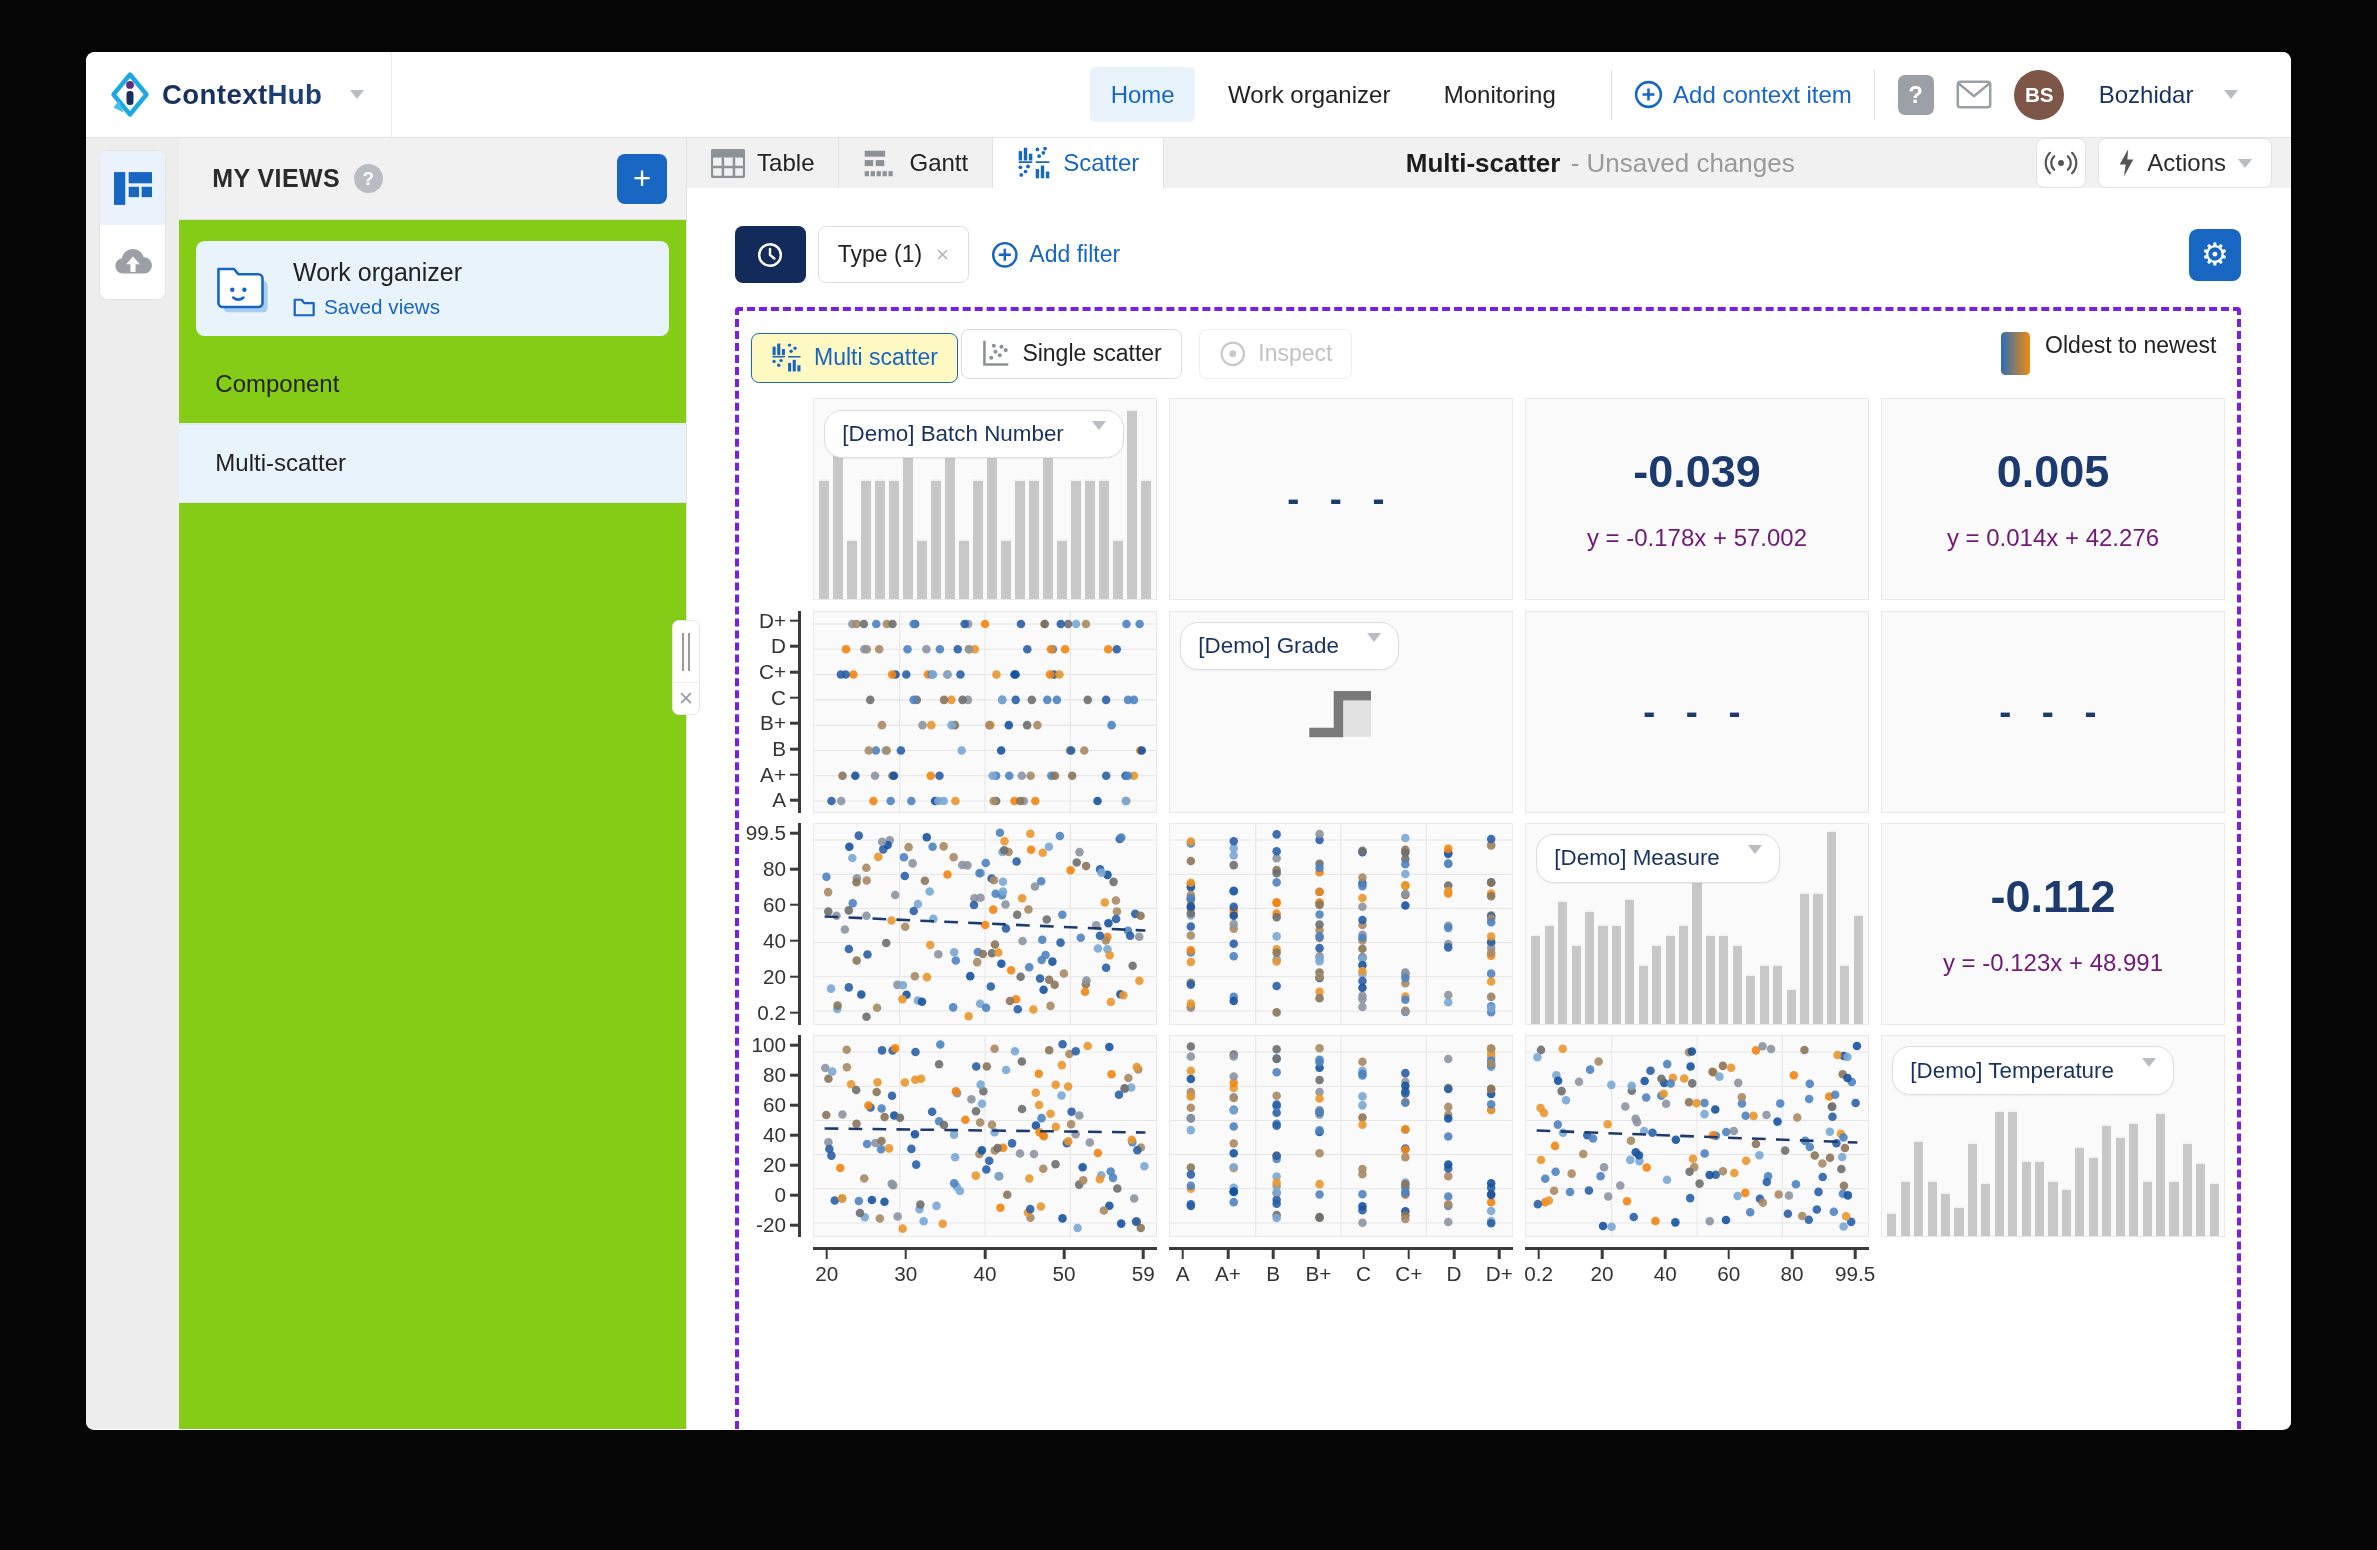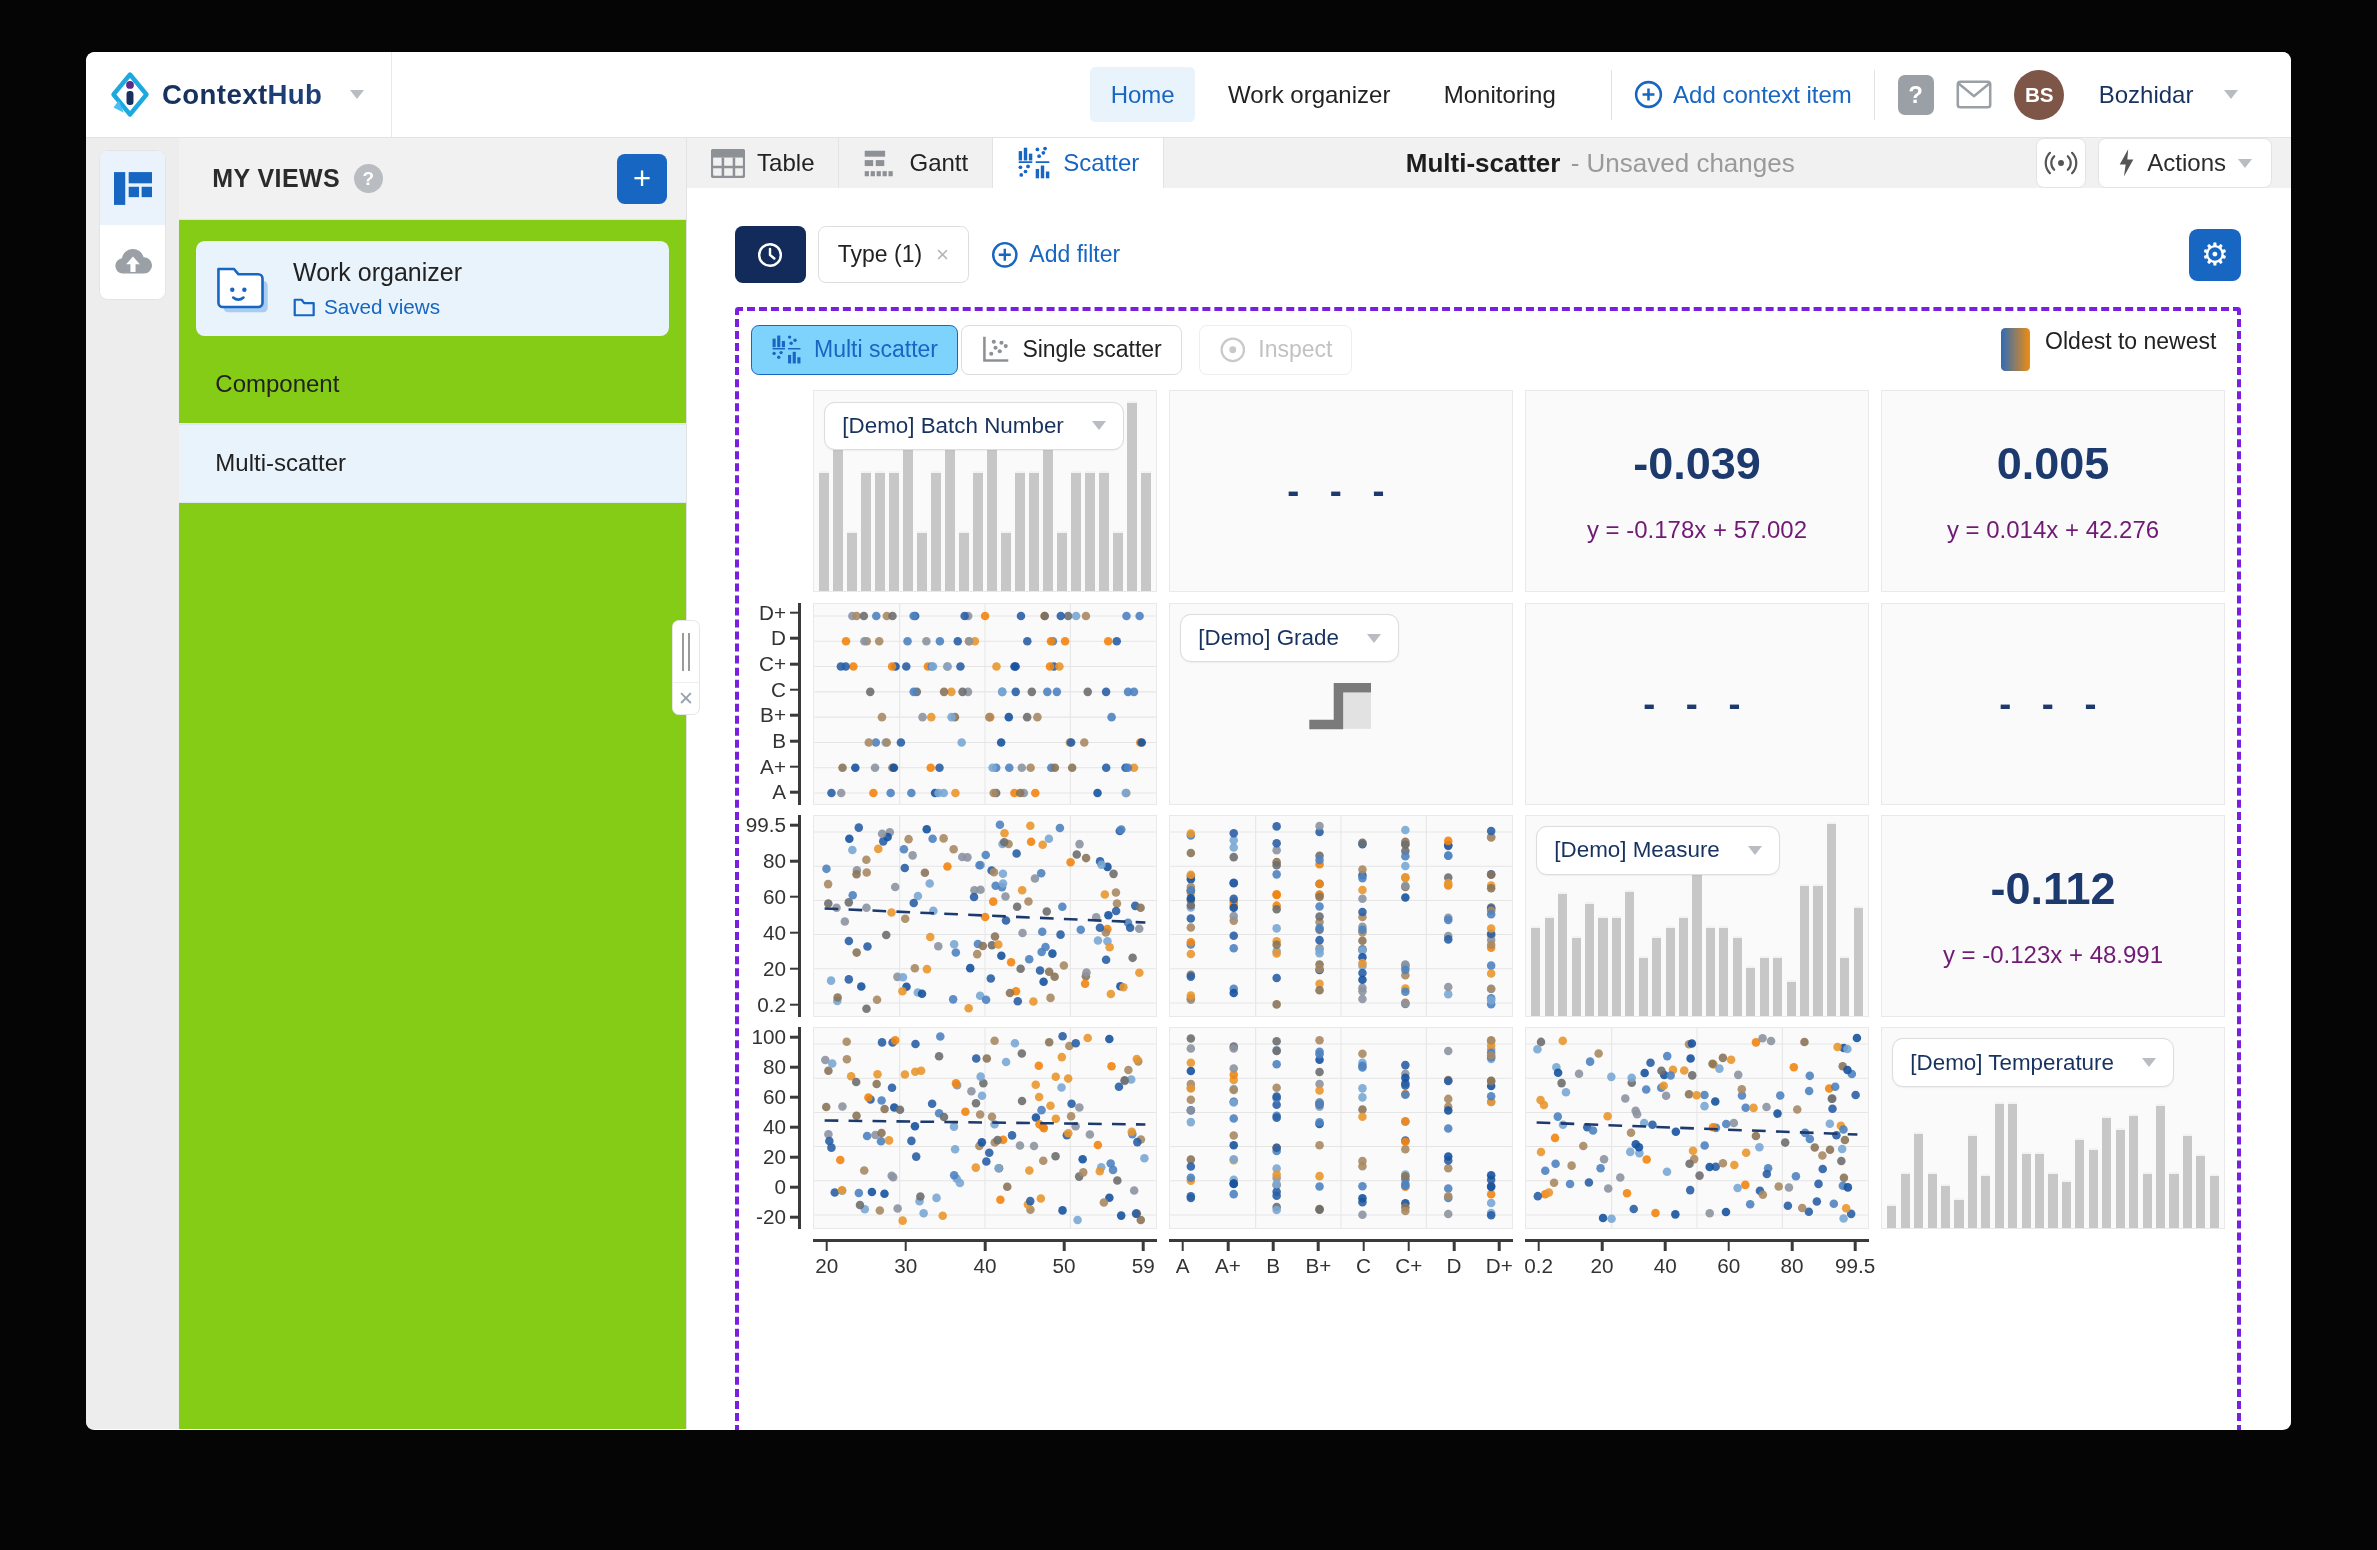--- a/index.html
+++ b/index.html
@@ -62,34 +62,34 @@
   .event-pill { background:#132b5a; color:#fff; border-radius:7.8px; height:57px; display:flex; align-items:center; gap:13.8px; padding:0 22.4px; font-size:23px; white-space:nowrap; cursor:pointer; }
   .type-pill { margin-left:12px; background:#fff; border:0.9px solid #ddd; border-radius:7.8px; height:57px; display:flex; align-items:center; gap:13.8px; padding:0 19px; font-size:23px; color:#222; cursor:pointer; }
   .type-x { color:#b5b5b5; font-size:22.4px; }
   .add-filter { display:flex; align-items:center; gap:10.3px; color:#1766c2; font-size:23px; margin-left:22.4px; cursor:pointer; }
   .gear-btn { margin-left:auto; width:52px; height:52px; background:#1766c2; border-radius:8.6px; color:#fff; font-size:31px; display:flex; align-items:center; justify-content:center; cursor:pointer; }
 
   
   .region { margin:24px 50px 0 48px; border:4.3px dashed #7a1fe0; border-radius:3.4px; padding:13.8px 12px 12px 12px; background:#fff; }
   .sc-toolbar { display:flex; align-items:center; }
   .tog { height:50px; display:flex; align-items:center; gap:12px; padding:0 19px; font-size:23px; border-radius:7.8px; background:#fff; border:0.9px solid #ddd; color:#222; cursor:pointer; }
-  .tog.active { border:1.7px solid #1766c2; background:#7dd3fc; color:#1766c2; }
+  .tog.active { border:1.7px solid #1766c2; background:#fef9c3; color:#1766c2;margin-top:8px; }
   .tog + .tog { margin-left:3.4px; }
   .tog.disabled { margin-left:17px; color:#c2c2c2; border:0.9px solid #eee; cursor:default; }
   .legend { margin-left:auto; display:flex; gap:15.5px; padding-right:8.6px; }
   .grad-swatch { width:29px; height:43px; border-radius:4.3px; background:linear-gradient(90deg,#2d6cb5,#ef8c12); }
   .legend-label { font-size:23px; color:#222; }
 
   .matrix { margin-top:15.5px; display:grid; grid-template-columns:50px repeat(4,344px); grid-auto-rows:202px; gap:10.3px 12px; }
   .gutter { position:relative; }
   .gutter.axis { border-right:3.4px solid #3a3a3a; }
   .ylab { position:absolute; right:12px; transform:translateY(-50%); font-size:20.7px; color:#333; white-space:nowrap; }
   .ytick { position:absolute; right:0; width:7.8px; height:2.6px; background:#3a3a3a; transform:translateY(-50%); }
   .cell { position:relative; background:#fafafa; border:0.9px solid #e9e9e9; overflow:hidden; }
-  .chip { position:absolute; top:10.3px; left:10.3px; background:#fff; border:0.9px solid #ddd; border-radius:11px; padding:10.3px 17px; display:flex; align-items:center; gap:28px; font-size:22.4px; color:#17325f; z-index:3; box-shadow:0 0.9px 1.7px rgba(0,0,0,.05); cursor:pointer; white-space:nowrap; }
+  .chip { position:absolute; top:10.3px; left:10.3px; background:#fff; border:0.9px solid #ddd; border-radius:18px; padding:10.3px 17px; display:flex; align-items:flex-start; gap:28px; font-size:22.4px; color:#17325f; z-index:3; box-shadow:0 0.9px 1.7px rgba(0,0,0,.05); cursor:pointer; white-space:nowrap; }
   .bars { position:absolute; left:5.2px; right:5.2px; bottom:0; top:0; display:flex; align-items:flex-end; gap:4.3px; }
   .bar { flex:1; background:#c7c7c7; border-top:2.6px solid #f2f2f2; }
   .corr-val { font-size:45px; font-weight:600; color:#1d3a6e; }
   .corr-eq { font-size:24px; color:#701a75; margin-top:26px; }
   .center-col { position:absolute; inset:0; display:flex; flex-direction:column; align-items:center; justify-content:center; }
   .dashes { font-size:36px; font-weight:600; color:#1d3a6e; letter-spacing:10.3px; }
   .axis-row { position:relative; }
   .axis-row.line { border-top:3.4px solid #3a3a3a; }
   .xlab { position:absolute; top:12px; transform:translateX(-50%); font-size:20.7px; color:#333; white-space:nowrap; }
   .xtick { position:absolute; top:0; width:2.6px; height:8.6px; background:#3a3a3a; transform:translateX(-50%); }

